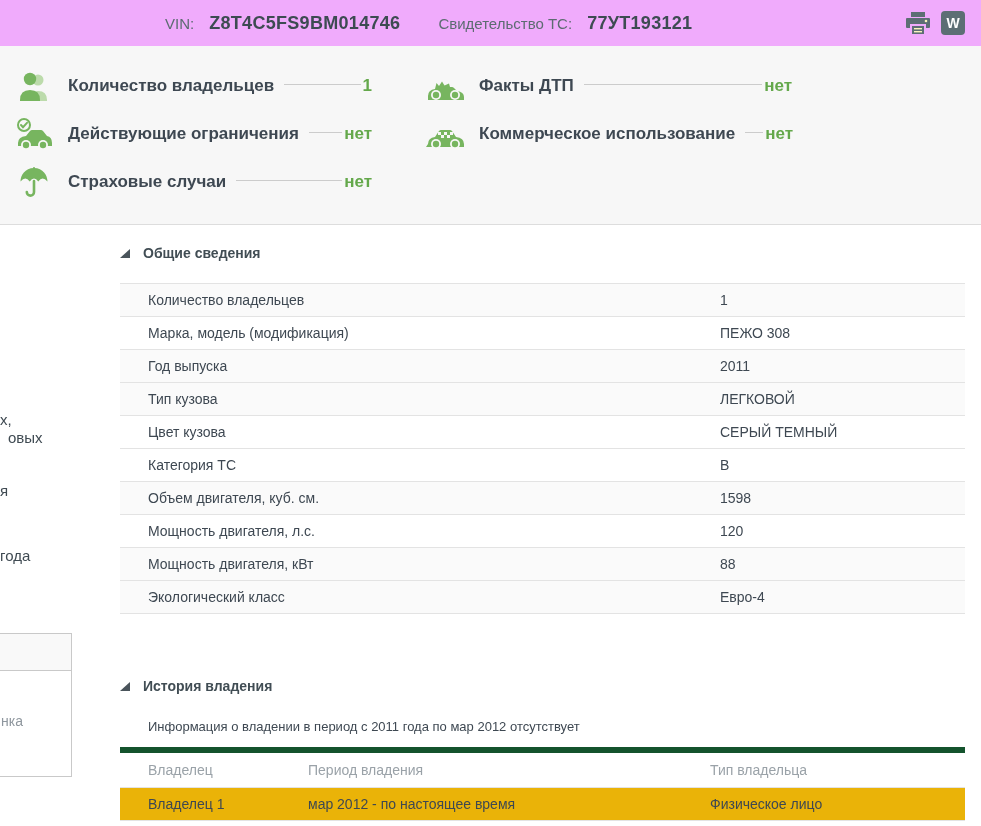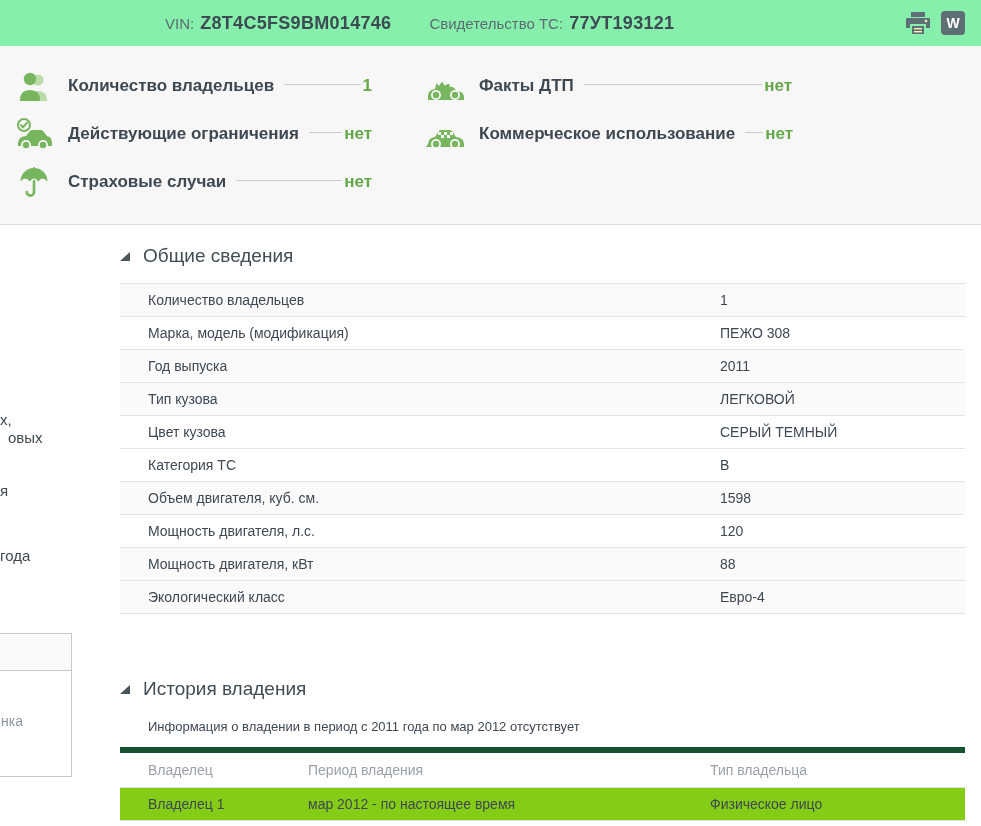--- a/index.html
+++ b/index.html
@@ -3,25 +3,25 @@
 <meta charset="utf-8">
 <style>
   html,body{margin:0;padding:0;}
   body{
     width:981px;height:826px;position:relative;overflow:hidden;
     background:#fff;color:#3e4852;
     font-family:"Liberation Sans",sans-serif;
   }
   
   .topbar{
-    height:46px;background:#86efac;display:flex;align-items:center;
+    height:46px;background:#f0abfc;display:flex;align-items:center;
     padding-left:165px;box-sizing:border-box;
   }
   .tb-label{font-size:15px;color:#5c6b71;margin-right:6px;white-space:nowrap;}
-  .tb-value{font-size:18px;font-weight:bold;color:#3d4b52;letter-spacing:.3px;white-space:nowrap;}
+  .tb-value{font-size:18px;font-weight:bold;color:#3d4b52;letter-spacing:.3px;white-space:nowrap;margin-left:9px;}
   .tb-gap{width:38px;}
   .tb-icons{margin-left:auto;padding-right:16px;display:flex;gap:11px;align-items:center;}
   .icon-btn{cursor:pointer;display:flex;align-items:center;justify-content:center;}
   .w-badge{width:24px;height:24px;background:#5d6e74;color:#fff;border-radius:4px;
     font-weight:bold;font-size:14px;display:flex;align-items:center;justify-content:center;}
   
   .summary{
     position:absolute;top:46px;left:0;width:981px;height:179px;
     background:#f7f7f7;border-bottom:1px solid #ddd;box-sizing:border-box;
   }
@@ -36,34 +36,34 @@
   
   .frag{position:absolute;font-size:15px;color:#3f4a52;white-space:nowrap;cursor:pointer;}
   .side-box{position:absolute;left:-20px;top:633px;width:92px;height:144px;
     border:1px solid #c9c9c9;background:#fff;box-sizing:border-box;}
   .side-box-head{height:36px;background:#f9f9f9;border-bottom:1px solid #c9c9c9;}
   .side-box-body{padding:42px 0 0 20px;color:#8f979e;font-size:14px;}
   
   .main{position:absolute;left:120px;top:225px;width:845px;height:601px;}
   .sec-head{position:absolute;left:0;display:flex;align-items:center;gap:12px;cursor:pointer;}
   .sec-tri{display:flex;align-items:flex-end;}
-  .sec-title{font-size:19px;font-weight:normal;color:#414d54;white-space:nowrap;}
+  .sec-title{font-size:14px;font-weight:bold;color:#414d54;white-space:nowrap;}
   #sec-general-head{top:20px;}
   #general-table{position:absolute;left:0;top:58px;width:845px;border-top:1px solid #e3e3e3;}
   .g-row{height:33px;box-sizing:border-box;border-bottom:1px solid #e3e3e3;position:relative;
     display:flex;align-items:center;font-size:14px;color:#3e4852;}
   .g-row.odd{background:#fafafa;}
   .g-label{padding-left:28px;white-space:nowrap;}
   .g-value{position:absolute;left:600px;white-space:nowrap;}
   #sec-history-head{top:453px;}
   #history-note{position:absolute;left:28px;top:494px;font-size:13px;color:#3e4852;white-space:nowrap;}
   #history-table{position:absolute;left:0;top:522px;width:845px;border-top:6px solid #14532d;}
   .hist-head{height:35px;box-sizing:border-box;border-bottom:1px solid #e3e3e3;position:relative;
     display:flex;align-items:center;color:#9aa2a8;font-size:14px;}
-  .h-row{height:33px;box-sizing:border-box;background:#84cc16;border-bottom:1px solid #e3e3e3;
+  .h-row{height:33px;box-sizing:border-box;background:#eab308;border-bottom:1px solid #e3e3e3;
     position:relative;display:flex;align-items:center;font-size:14px;color:#3e4852;}
   .h-c1{position:absolute;left:28px;white-space:nowrap;}
   .h-c2{position:absolute;left:188px;white-space:nowrap;}
   .h-c3{position:absolute;left:590px;white-space:nowrap;}
 </style>
 </head>
 <body>
 
 <div class="topbar">
   <span class="tb-label">VIN:</span>

